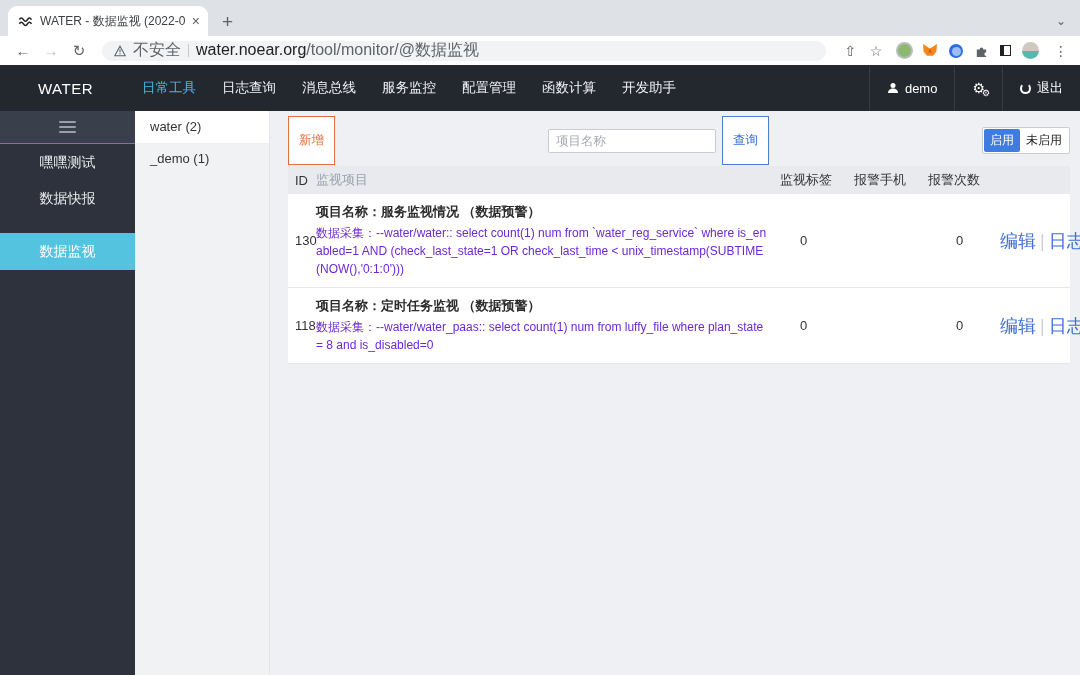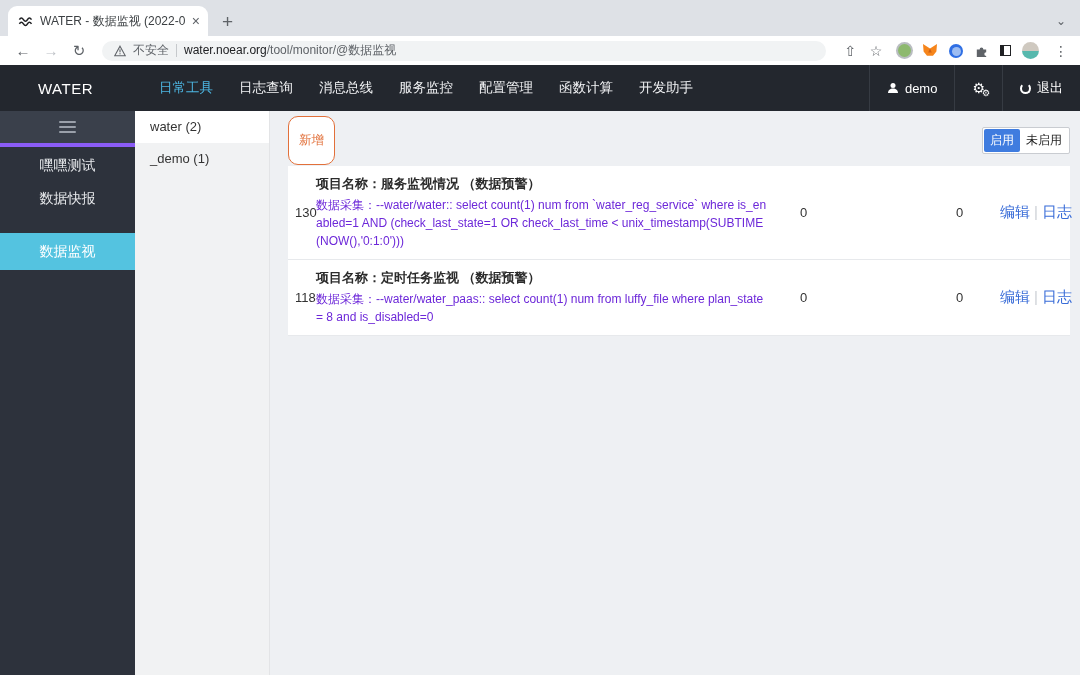--- a/index.html
+++ b/index.html
@@ -11,83 +11,83 @@
          display:flex; align-items:center; padding:0 8px 0 10px; gap:7px; }
   .tab-title { flex:1; font-size:12px; color:#3c4043; white-space:nowrap; overflow:hidden; }
   .tab-close { font-size:14px; color:#5f6368; line-height:1; cursor:default; }
   .newtab-btn { font-size:19px; color:#5f6368; margin:0 0 5px 14px; line-height:1; }
   .tabsearch { position:absolute; right:14px; bottom:8px; font-size:12px; color:#5f6368; }
 
   .btoolbar { height:29px; background:#fff; display:flex; align-items:center; padding:0 12px; gap:6px; }
   .nav-arrow { font-size:15px; color:#5f6368; width:22px; text-align:center; }
   .nav-arrow.disabled { color:#bdc1c6; }
   .omnibox { flex:1; height:20px; background:#f1f3f4; border-radius:11px; margin:0 8px 0 6px;
-             display:flex; align-items:center; padding:0 12px; gap:7px; font-size:12px; }
+             display:flex; align-items:center; padding:0 12px; gap:7px; font-size:16px; }
   .sec-label { color:#5f6368; }
   .omni-divider { color:#dadce0; width:1px; height:13px; background:#c6c9cc; }
   .url-domain { color:#202124; }
   .url-path { color:#5f6368; }
   .chrome-ic { color:#5f6368; font-size:14px; width:20px; text-align:center; }
   .ext-row { display:flex; align-items:center; gap:11px; margin-left:6px; }
   .ext-dot-green { width:13px; height:13px; border-radius:50%; background:#8db96e; box-shadow:0 0 0 2px #b9bdc1; }
   .ext-blue { width:14px; height:14px; border-radius:50%; background:#2f6fe4; position:relative; overflow:hidden; }
   .ext-blue::after { content:""; position:absolute; left:3px; top:3px; width:9px; height:9px; border-radius:50%; background:#9dbdf2; }
   .ext-square { width:11px; height:11px; border:1.8px solid #202124; border-left-width:4px; }
   .avatar-circ { width:17px; height:17px; border-radius:50%; background:linear-gradient(180deg,#cfc9c0 0%,#cfc9c0 55%,#57b8ad 55%); }
   .menu-dots { font-size:14px; color:#5f6368; margin-left:4px; }
 
   
   .navbar { height:46px; background:#23272e; display:flex; align-items:stretch; color:#fff; }
   .brand { width:135px; display:flex; align-items:center; padding-left:38px; font-size:15px; letter-spacing:.5px; color:#fff; }
-  .nav-menu { display:flex; align-items:center; gap:26px; margin-left:24px; font-size:13.5px;justify-content:space-between; }
+  .nav-menu { display:flex; align-items:center; gap:26px; margin-left:7px; font-size:13.5px;justify-content:space-between; }
   .nav-item { color:#f2f3f5; cursor:pointer; }
   .nav-item.active { color:#4db6e2; }
   .nav-right { margin-left:auto; display:flex; align-items:stretch; font-size:13px; }
   .nav-sec { display:flex; align-items:center; gap:6px; padding:8px 17px; border-left:1px solid #363b43; }
   .ring-ic { width:11px; height:11px; border:2px solid #fff; border-top-color:transparent; border-radius:50%; display:inline-block; }
   .gear-wrap { position:relative; font-size:14px; line-height:1; }
   .gear-small { position:absolute; font-size:9px; right:-5px; bottom:-3px; }
 
   
   .app-body { display:flex; height:564px; }
   .sidebar { width:135px; background:#2d323c; color:#e8eaed; flex-shrink:0; }
   .ham-strip { height:32px; background:#3a404b; display:flex; align-items:center; justify-content:center; }
   .ham-icon { width:17px; display:block; }
   .ham-icon span { display:block; height:2px; background:#9aa0aa; margin:3px 0; border-radius:1px; }
   .side-item { height:37px; line-height:37px; text-align:center; font-size:14px; cursor:pointer; }
-  .side-item.first { margin-top:0; border-top:4px solid #8b5cf6; }
+  .side-item.first { margin-top:0; border-top:1px solid #8b5cf6; }
   .side-item.gap { margin-top:16px; }
   .side-item.active { background:#54c3e0; color:#fff; }
 
   .subbar { width:135px; background:#f1f2f3; border-right:1px solid #e3e4e6; flex-shrink:0; font-size:13px; color:#333; }
   .sub-item { height:32px; line-height:32px; padding-left:15px; cursor:pointer; }
   .sub-item.active { background:#fff; }
 
   .main { flex:1; background:#eef0f3; padding:17px 10px 0 18px; }
   .ctl-row { display:flex; align-items:center; justify-content:space-between; height:25px; }
-  .btn { background:#fff; font-size:12.5px; padding:16px 10px; border-radius:10px; cursor:pointer; line-height:1.2; }
+  .btn { background:#fff; font-size:12.5px; padding:16px 10px; border-radius:0; cursor:pointer; line-height:1.2; }
   .btn-add { border:1px solid #e2703a; color:#e2703a; }
   .btn-query { border:1px solid #4d7fd0; color:#3a6dd8; margin-left:6px; }
   .search-group { display:flex; align-items:center; }
   .search-input { width:168px; height:24px; border:1px solid #c9ccd1; border-radius:2px; padding:0 7px; font-size:12.5px; color:#333; background:#fff; }
   .search-input::placeholder { color:#a6aab0; }
   .toggle-group { display:flex; border:1px solid #c9ccd1; background:#fff; border-radius:2px; padding:1px; font-size:12px; }
   .tg { padding:3px 6px; cursor:pointer; color:#222; border-radius:2px; }
   .tg.on { background:#3f7cdf; color:#ffffff; }
 
   
   .table { margin-top:13px; }
   .thead { display:flex; align-items:center; background:#e8eaee; height:28px; font-size:13px; color:#9ba2ab; }
   .trow { display:flex; align-items:center; background:#fff; border-bottom:1px solid #e7e9ec; padding:9px 0; }
   .c-id { width:28px; padding-left:7px; font-size:13px; color:#333; flex-shrink:0; }
   .c-proj { flex:1; padding-right:8px; min-width:0; }
   .c-tag { width:74px; flex-shrink:0; font-size:13px; color:#333; padding-left:2px; }
   .c-phone { width:74px; flex-shrink:0; font-size:13px; color:#333; padding-left:2px; }
   .c-count { width:74px; flex-shrink:0; font-size:13px; color:#333; padding-left:2px; }
-  .c-act { width:70px; flex-shrink:0; font-size:15px; white-space:nowrap; }
+  .c-act { width:70px; flex-shrink:0; font-size:18px; white-space:nowrap; }
   .trow .c-tag { padding-left:22px; }
   .trow .c-count { padding-left:30px; }
   .proj-name { font-size:13px; font-weight:bold; color:#2b2b2b; margin-bottom:3px; }
   .proj-detail { font-size:12px; color:#6d28d9; line-height:1.5; word-break:break-all; }
   .lnk { color:#3a6dd8; cursor:pointer; text-decoration:none; }
   .lnk-sep { color:#ccd0d6; margin:0 4px; }
 </style>
 </head>
 <body>
 
@@ -182,27 +182,39 @@
 
   <div class="subbar">
     <div class="sub-item active">water (2)</div>
     <div class="sub-item">_demo (1)</div>
   </div>
 
   <div class="main">
 
     <div class="ctl-row">
       <button class="btn btn-add">新增</button>
+      <div class="search-group">
+        <input class="search-input" type="text" placeholder="项目名称" style="">
+        <button class="btn btn-query">查询</button>
+      </div>
       <div class="toggle-group">
         <span class="tg on">启用</span>
         <span class="tg">未启用</span>
       </div>
     </div>
 
     <div class="table">
+      <div class="thead">
+        <span class="c-id">ID</span>
+        <span class="c-proj">监视项目</span>
+        <span class="c-tag">监视标签</span>
+        <span class="c-phone">报警手机</span>
+        <span class="c-count">报警次数</span>
+        <span class="c-act"></span>
+      </div>
 
       <div class="trow">
         <span class="c-id">130</span>
         <span class="c-proj">
           <div class="proj-name">项目名称：服务监视情况 （数据预警）</div>
           <div class="proj-detail">数据采集：--water/water:: select count(1) num from `water_reg_service` where is_enabled=1 AND (check_last_state=1 OR check_last_time &lt; unix_timestamp(SUBTIME(NOW(),'0:1:0')))</div>
         </span>
         <span class="c-tag">0</span>
         <span class="c-phone"></span>
         <span class="c-count">0</span>

